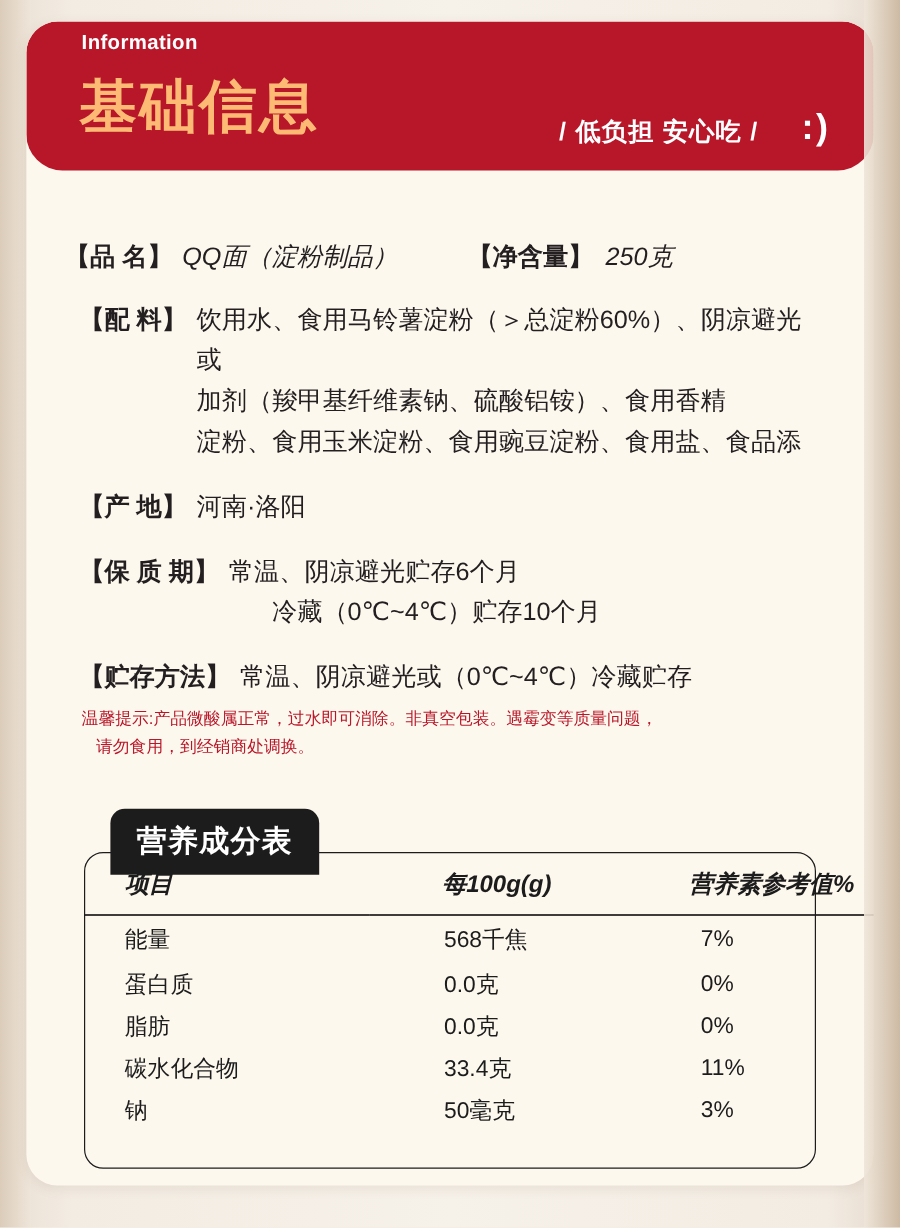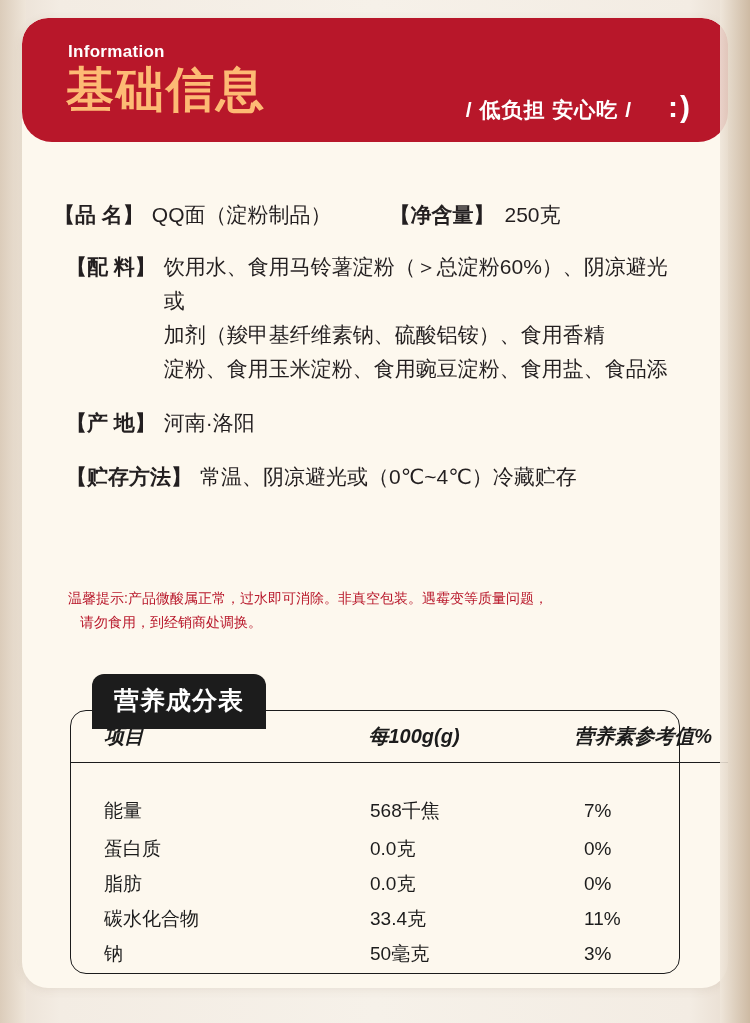--- a/index.html
+++ b/index.html
@@ -57,21 +57,21 @@
     position: absolute;
     left: 0; top: 0;
     width: 706px;
     height: 124px;
     background: #b8172a;
     border-radius: 26px 26px 30px 30px;
   }
   .header .eyebrow {
     position: absolute;
     left: 46px;
-    top: 24px;
+    top: 8px;
     color: #ffffff;
     font-size: 17px;
     font-weight: bold;
     letter-spacing: .3px;
   }
   .header .title {
     position: absolute;
     left: 44px;
     top: 42px;
     color: #fdba74;
@@ -124,21 +124,21 @@
   .value {
     color: #231f20;
     font-size: 21px;
     line-height: 34px;
     margin-left: 8px;
     flex: 1 1 auto;
   }
   .value .l2 { display: block; }
   .value .indent { display: block; padding-left: 36px; }
   .row-name { margin-bottom: 18px; padding-left: 32px; }
-  .row-name .value { flex: 0 0 auto; }
+  .row-name .value { flex: 0 0 auto; font-style: italic; }
   .netwt {
     margin-left: 58px;
     display: flex;
     align-items: flex-start;
   }
   .netwt .label { letter-spacing: 0; }
   .netwt .value { margin-left: 10px; }
 
   
   .tips {
@@ -213,21 +213,21 @@
   .c1 { width: 204px; padding-left: 34px !important; }
   .c2 { width: 212px; }
   .c3 { width: 192px; }
   .th2 { text-align: center !important; }
   .th3 { text-align: right !important; padding-right: 22px !important; }
   .td2 { }
   .td3 { }
   tbody tr td.c1 { padding-left: 34px !important; }
   tbody tr td.c2 { padding-left: 62px; }
   tbody tr td.c3 { padding-left: 64px; }
-  tbody tr:first-child td { padding-top: 28px; height: 40px; margin-left: 40px; }
+  tbody tr:first-child td { padding-top: 0; height: 40px; margin-left: 40px; }
 </style>
 </head>
 <body>
 
 <div class="page">
   <div class="card">
 
     <div class="header">
       <div class="eyebrow">Information</div>
       <div class="title">基础信息</div>
@@ -253,20 +253,27 @@
           <span class="l2">加剂（羧甲基纤维素钠、硫酸铝铵）、食用香精</span>
           <span class="l2">淀粉、食用玉米淀粉、食用豌豆淀粉、食用盐、食品添</span>
         </div>
       </div>
 
       <div class="row">
         <div class="label">【产 地】</div>
         <div class="value">河南·洛阳</div>
       </div>
 
+      <div class="row">
+        <div class="label">【保 质 期】</div>
+        <div class="value">
+          <span class="l2">常温、阴凉避光贮存6个月</span>
+          <span class="indent">冷藏（0℃~4℃）贮存10个月</span>
+        </div>
+      </div>
 
       <div class="row">
         <div class="label">【贮存方法】</div>
         <div class="value">常温、阴凉避光或（0℃~4℃）冷藏贮存</div>
       </div>
 
     </div>
 
     <div class="tips">
       <span>温馨提示:产品微酸属正常，过水即可消除。非真空包装。遇霉变等质量问题，</span>

